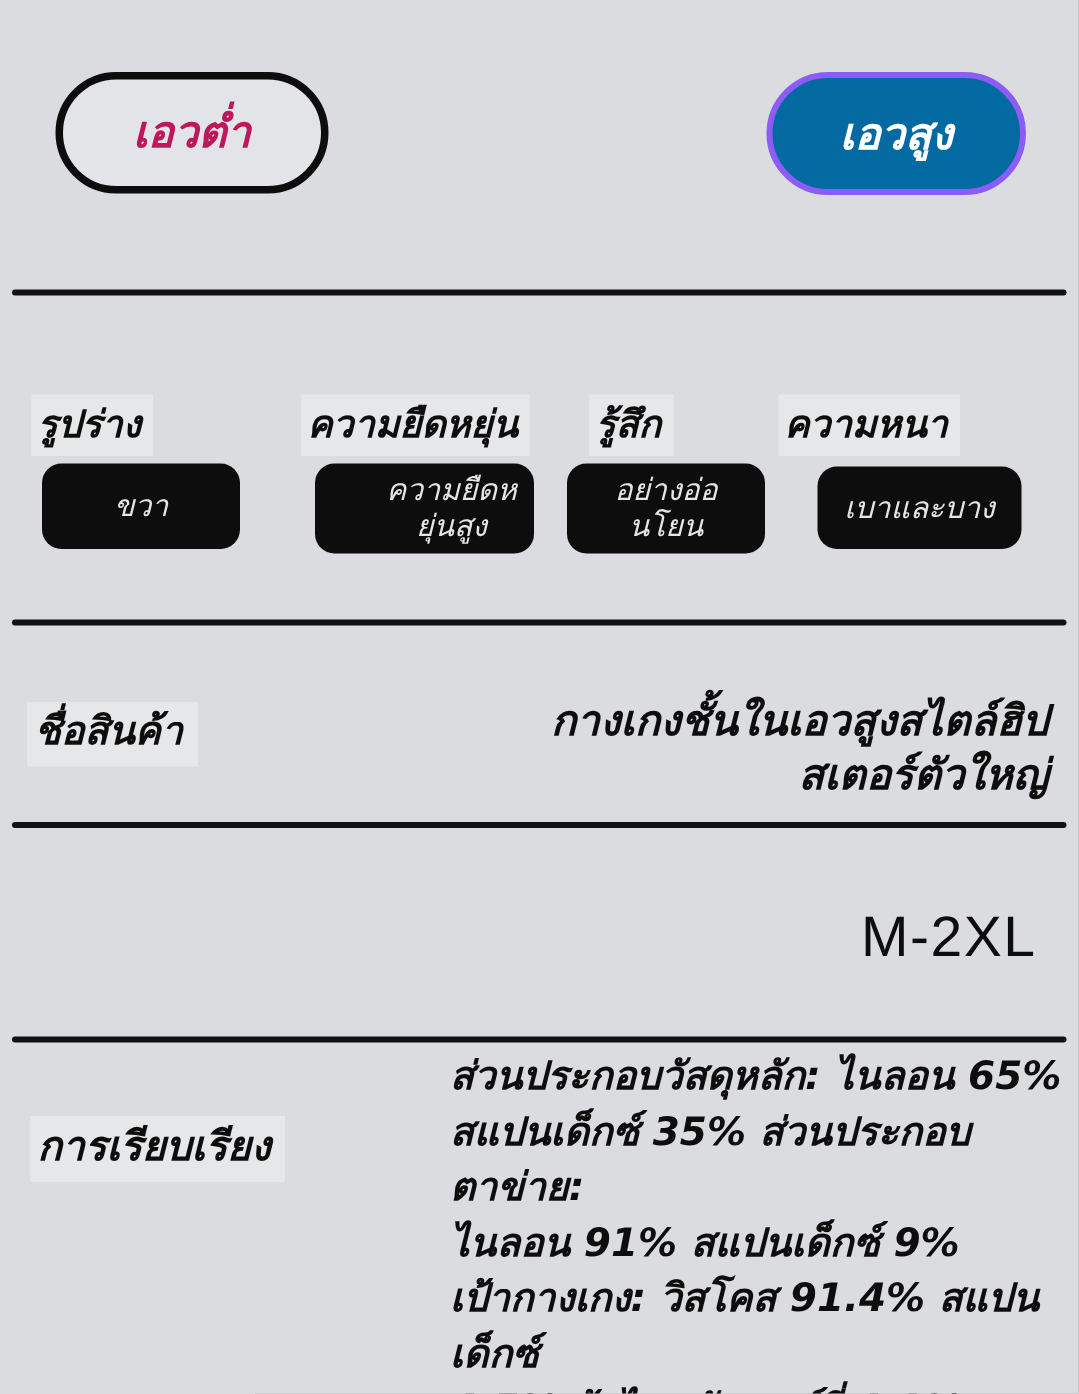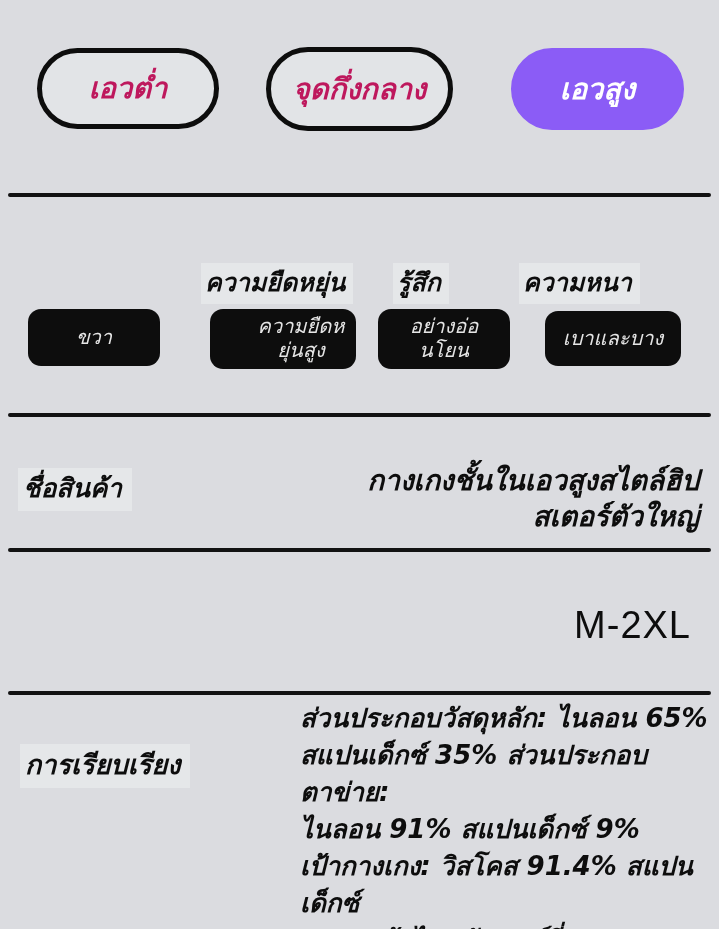--- a/index.html
+++ b/index.html
@@ -24,22 +24,22 @@
     font-style:italic;font-weight:bold;
     font-size:29px;line-height:1;
     cursor:pointer;
   }
   .pill.outline{
     border:5px solid #0d0d0d;
     background:#e2e4e7;
     color:#be185d;
   }
   .pill.filled{
-    border:2px solid #8b5cf6;
-    background:#8b5cf6;
+    border:4px solid #8b5cf6;
+    background:#0369a1;
     color:#ffffff;
   }
   .divider{
     left:8px;width:703px;height:4px;
     background:#121212;border-radius:2px;
   }
   
   .attr-label{
     font-style:italic;font-weight:bold;
     font-size:25px;line-height:1.2;
@@ -86,29 +86,27 @@
   }
 </style>
 </head>
 <body>
 
 <div id="screen">
 
   <div class="abs pill outline" style="left:37px;top:48px;width:182px;height:81px;">
     <span>เอวต่ำ</span>
   </div>
-  <div class="abs pill outline" style="left:266px;top:47px;width:187px;height:84px;">
-    <span>จุดกึ่งกลาง</span>
-  </div>
   <div class="abs pill filled" style="left:511px;top:48px;width:173px;height:82px;">
     <span>เอวสูง</span>
   </div>
 
   <div class="abs divider" style="top:193px;"></div>
 
+  <div class="abs attr-label" style="left:21px;top:263px;">รูปร่าง</div>
   <div class="abs chip" style="left:28px;top:309px;width:132px;height:57px;">
     <span style="white-space:pre-line;">ขวา</span>
   </div>
 
   <div class="abs attr-label" style="left:201px;top:263px;">ความยืดหยุ่น</div>
   <div class="abs chip" style="left:210px;top:309px;width:146px;height:60px;">
     <span style="white-space:pre-line;margin-left:36px;">ความยืดห
 ยุ่นสูง</span>
   </div>
 

